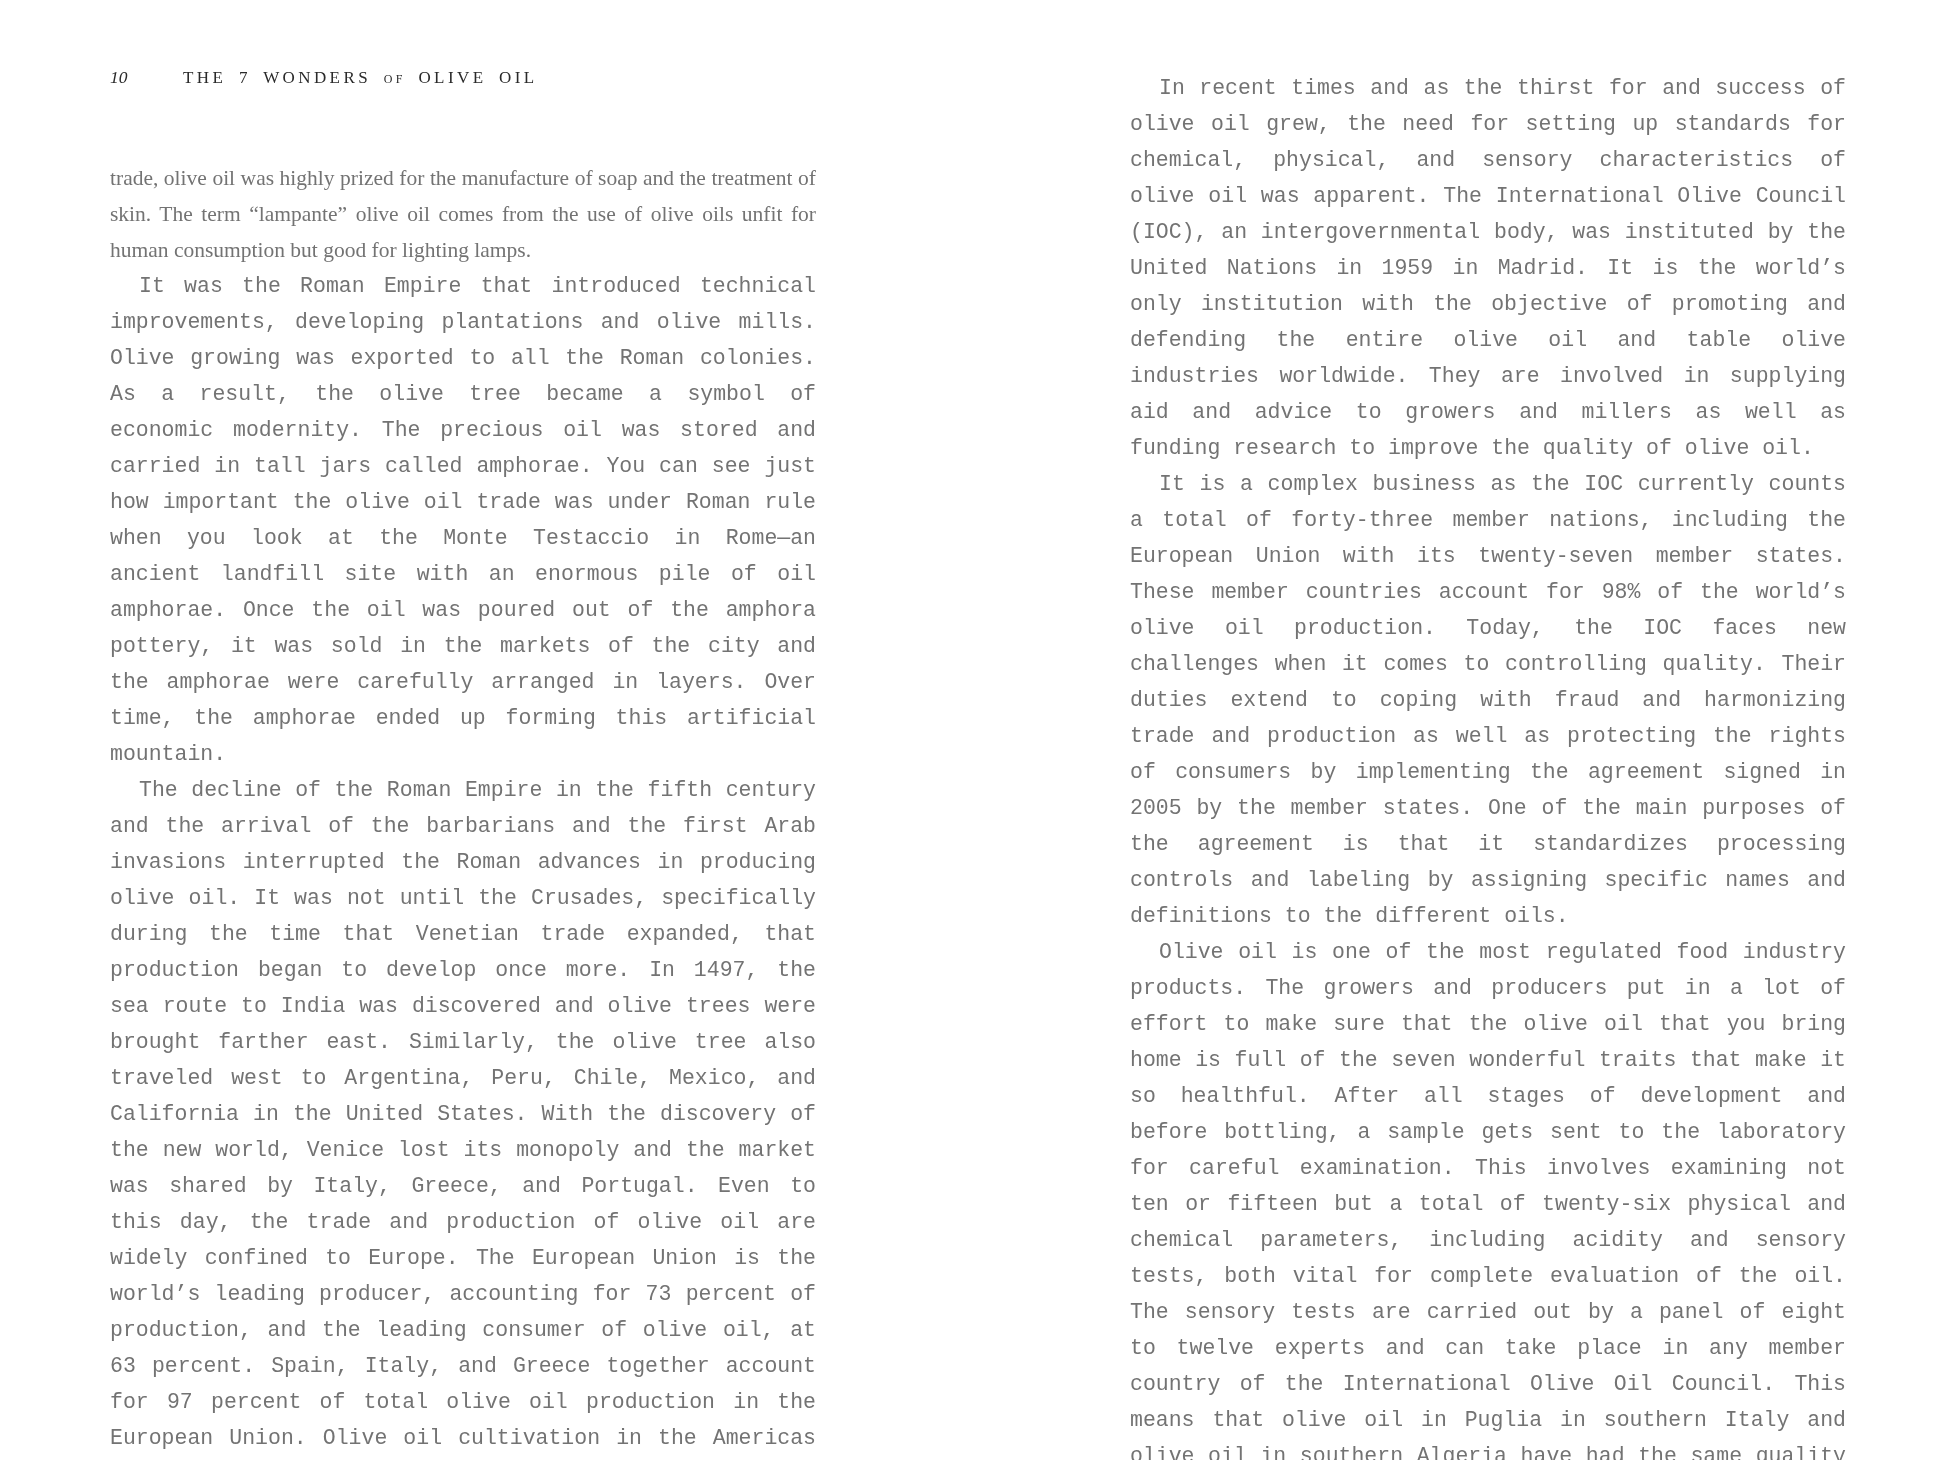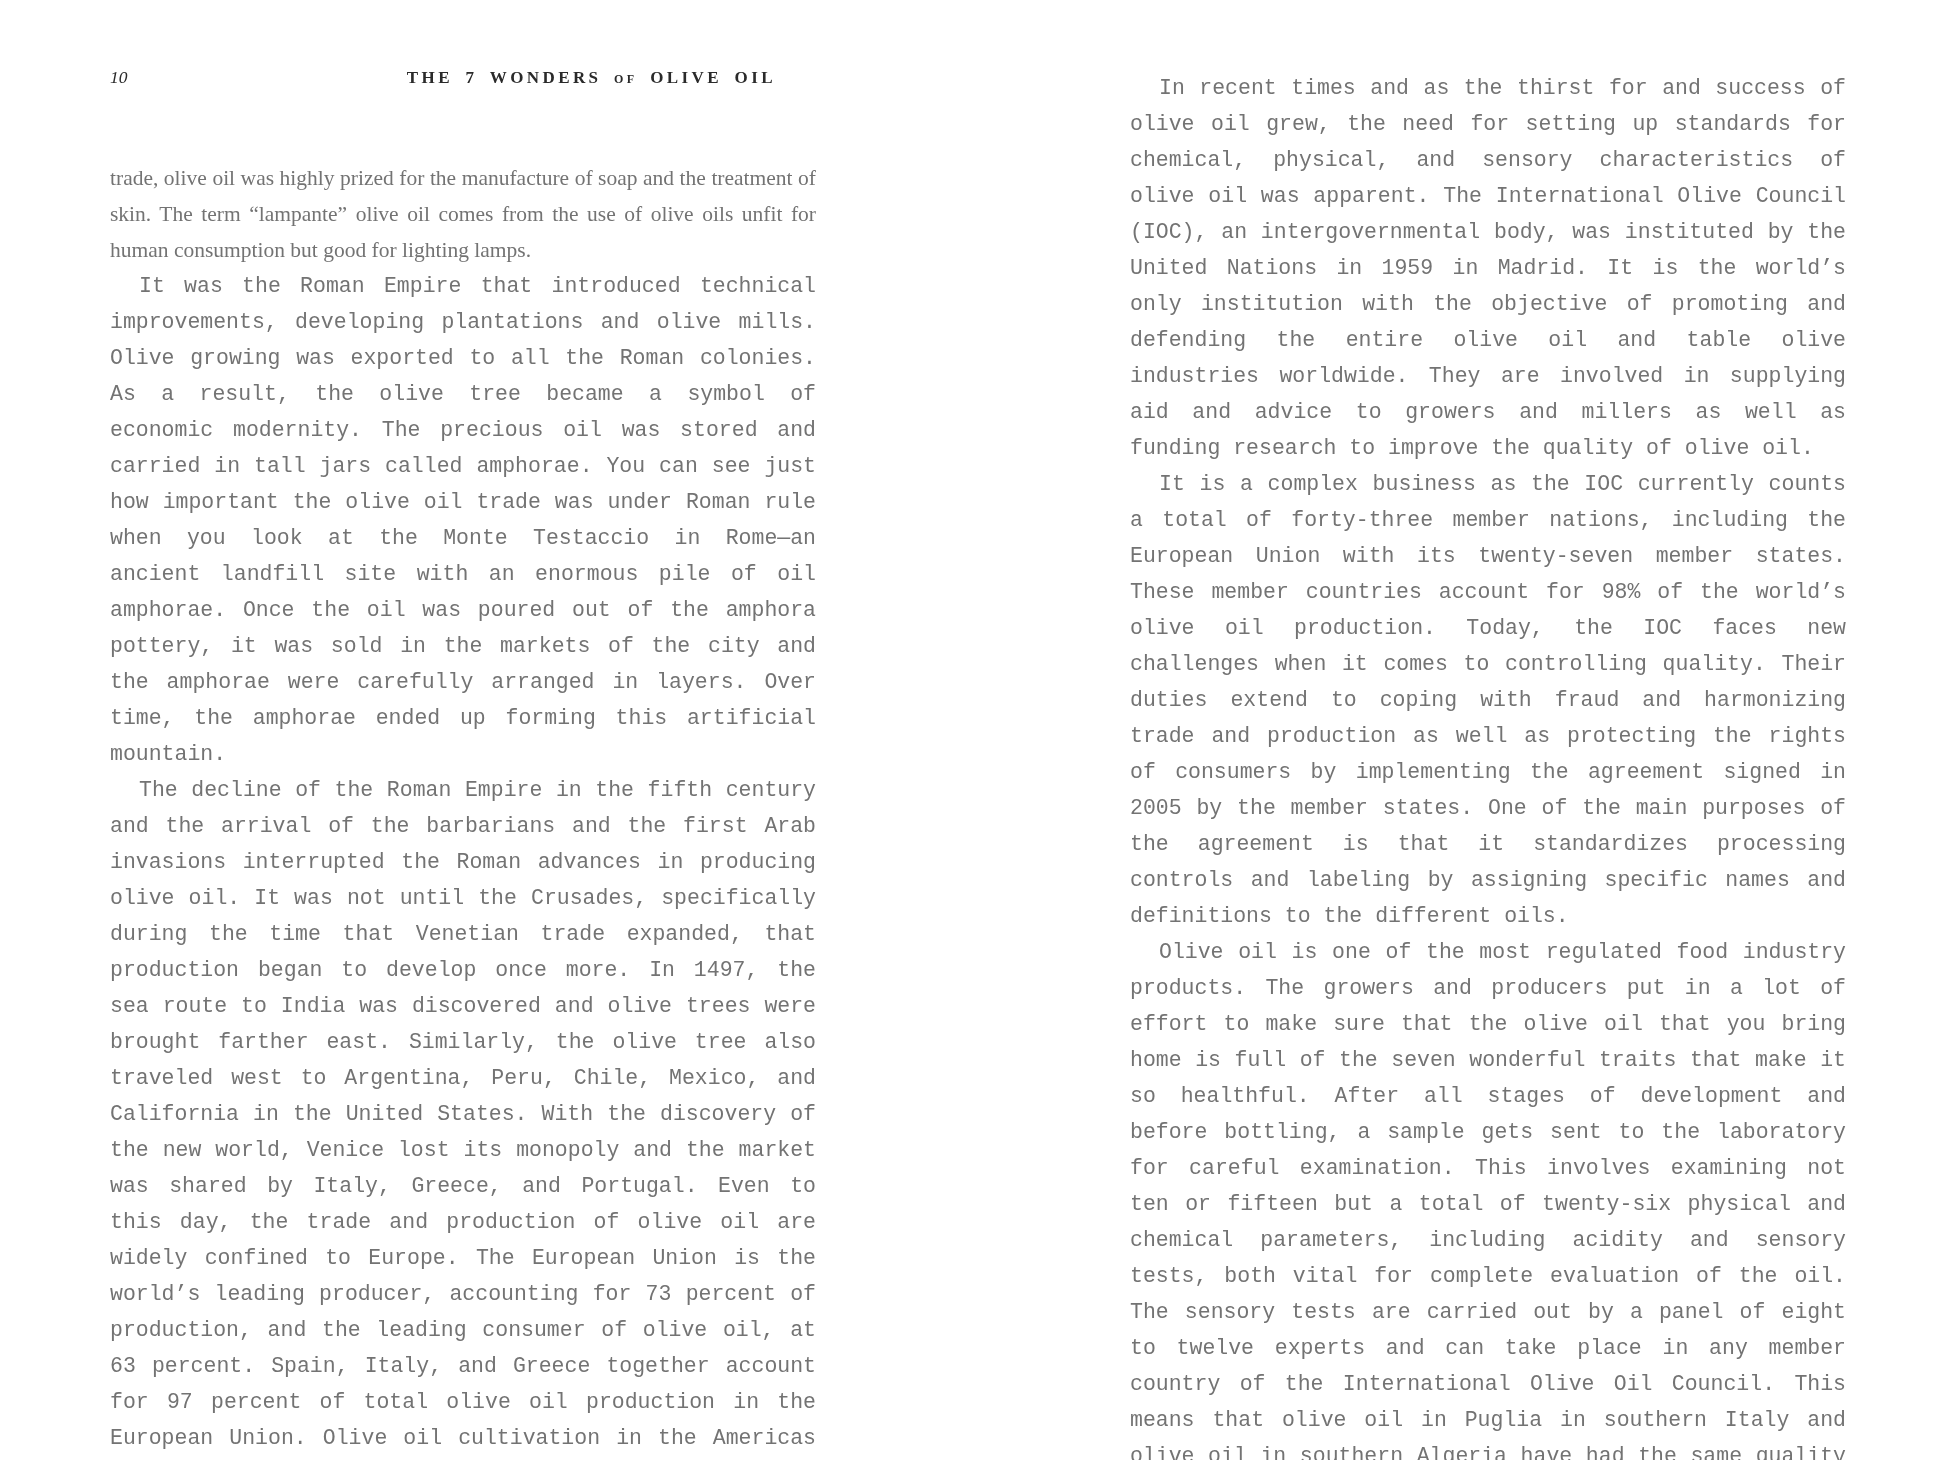--- a/index.html
+++ b/index.html
@@ -25,32 +25,32 @@
 
   .page-header {
     margin-top: 64px;
     height: 26px;
     display: flex;
     align-items: baseline;
     justify-content: space-between;
     font-size: 17px;
     line-height: 26px;
     color: #2a2a2a;
+    gap: 33px;
   }
   .running-head {
     font-variant: small-caps;
     letter-spacing: 3.4px;
     word-spacing: 5px;
     white-space: nowrap;
     text-transform: none;
   }
   .page-header .head-center {
     flex: 1;
-    text-align: right;
-    font-weight: bold;
+    text-align: left;
   }
   .folio {
     font-style: italic;
     font-size: 17.5px;
     width: 40px;
     flex: 0 0 auto;
   }
   .folio-left  { text-align: left; }
   .folio-right { text-align: right; }
 

